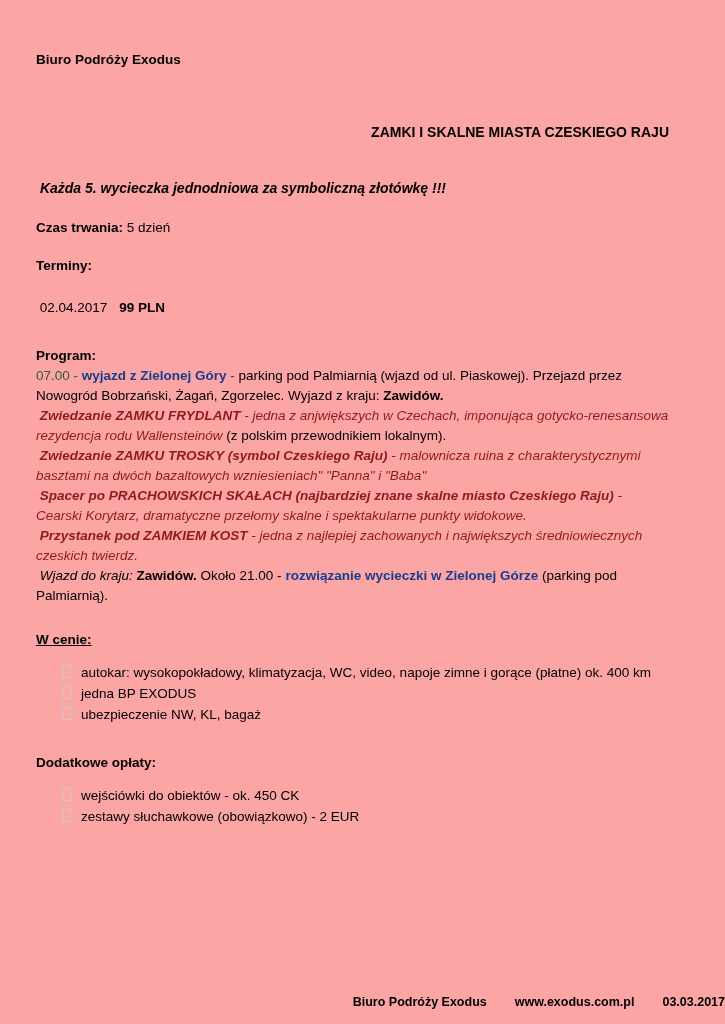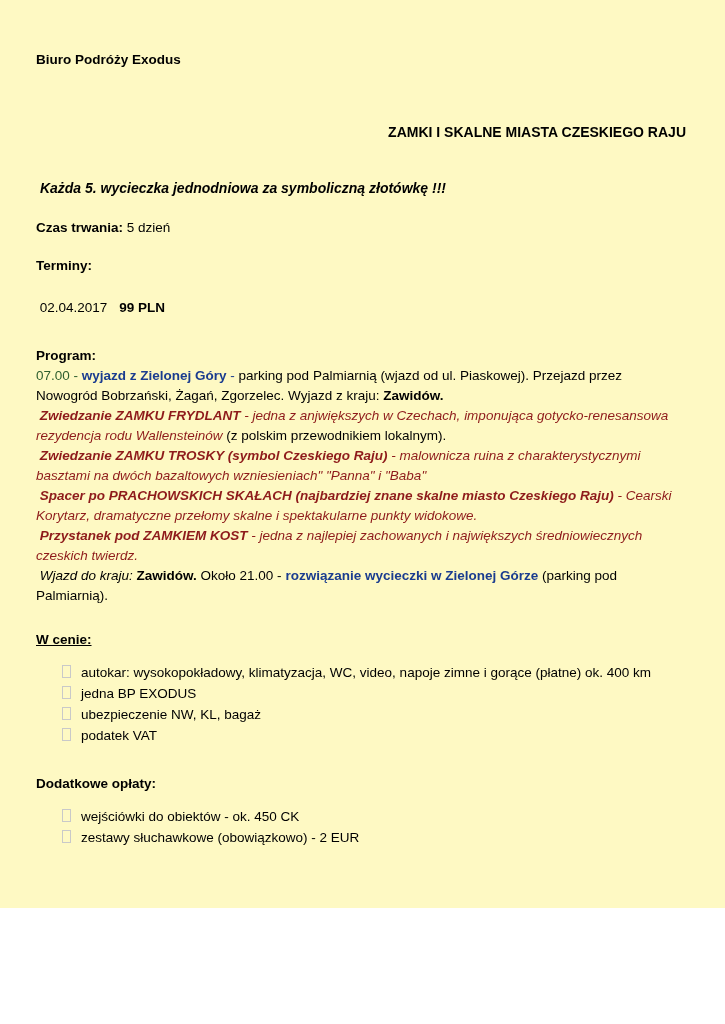--- a/index.html
+++ b/index.html
@@ -1,23 +1,23 @@
 <!DOCTYPE html>
 <html lang="pl" style="--c-green: #2e5e2e; --c-navy: #1a3c8f; --c-dark_red: #8e1b1b;"><head>
 <meta charset="utf-8">
 <style>
   html, body { margin: 0; padding: 0; background: #ffffff; }
   .page {
     position: relative;
     width: 725px;
-    height: 908px;
+    height: 1024px;
     margin: 0 auto;
-    background: #fef9c3;
+    background: #fca5a5;
     box-sizing: border-box;
-    padding: 50px 39px 0 36px;
+    padding: 50px 56px 0 36px;
     overflow: hidden;
     font-family: "Liberation Sans", "DejaVu Sans", sans-serif;
     font-size: 13.5px;
     line-height: 20px;
     color: #000000;
   }
   p, div.block { margin: 0; white-space: pre-wrap; }
   .company { font-weight: bold; }
   .title { font-weight: bold; font-size: 14px; margin-top: 52px; text-align: right; }
   .promo { font-weight: bold; font-style: italic; font-size: 14px; margin-top: 36px; }
@@ -80,21 +80,20 @@
 
   <p class="row row-program"><span class="label-bold">Program:</span></p>
 
   <div class="block program-block"><div class="prg-line"><span class="run run-green">07.00 - </span><span class="run run-navy-bold">wyjazd z Zielonej Góry</span><span class="run run-navy"> - </span><span class="run run-plain">parking pod Palmiarnią (wjazd od ul. Piaskowej). Przejazd przez Nowogród Bobrzański, Żagań, Zgorzelec. Wyjazd z kraju: </span><span class="run run-bold">Zawidów.</span></div><div class="prg-line"><span class="run run-red-bold-italic"> Zwiedzanie ZAMKU FRYDLANT</span><span class="run run-red-italic"> - jedna z anjwiększych w Czechach, imponująca gotycko-renesansowa rezydencja rodu Wallensteinów</span><span class="run run-plain"> (z polskim przewodnikiem lokalnym).</span></div><div class="prg-line"><span class="run run-red-bold-italic"> Zwiedzanie ZAMKU TROSKY (symbol Czeskiego Raju)</span><span class="run run-red-italic"> - malownicza ruina z charakterystycznymi basztami na dwóch bazaltowych wzniesieniach" "Panna" i "Baba"</span></div><div class="prg-line"><span class="run run-red-bold-italic"> Spacer po PRACHOWSKICH SKAŁACH (najbardziej znane skalne miasto Czeskiego Raju)</span><span class="run run-red-italic"> - Cearski Korytarz, dramatyczne przełomy skalne i spektakularne punkty widokowe.</span></div><div class="prg-line"><span class="run run-red-bold-italic"> Przystanek pod ZAMKIEM KOST</span><span class="run run-red-italic"> - jedna z najlepiej zachowanych i największych średniowiecznych czeskich twierdz.</span></div><div class="prg-line"><span class="run run-italic"> Wjazd do kraju:</span><span class="run run-bold"> Zawidów.</span><span class="run run-plain"> Około 21.00 - </span><span class="run run-navy-bold">rozwiązanie wycieczki w Zielonej Górze</span><span class="run run-plain"> (parking pod Palmiarnią).</span></div></div>
 
   <p class="section-head sec-wcenie">W cenie:</p>
   <ul class="tofu-list">
       <li><span class="tofu"></span><span>autokar: wysokopokładowy, klimatyzacja, WC, video, napoje zimne i gorące (płatne) ok. 400 km</span></li>
       <li><span class="tofu"></span><span>jedna BP EXODUS</span></li>
       <li><span class="tofu"></span><span>ubezpieczenie NW, KL, bagaż</span></li>
-      <li><span class="tofu"></span><span>podatek VAT</span></li>
     </ul>
 
   <p class="section-head sec-doplaty">Dodatkowe opłaty:</p>
   <ul class="tofu-list">
       <li><span class="tofu"></span><span>wejściówki do obiektów - ok. 450 CK</span></li>
       <li><span class="tofu"></span><span>zestawy słuchawkowe (obowiązkowo) - 2 EUR</span></li>
     </ul>
 
   <div class="footer"><span>Biuro Podróży Exodus</span><span class="sep"></span><span>www.exodus.com.pl</span><span class="sep"></span><span>03.03.2017</span></div>
 

